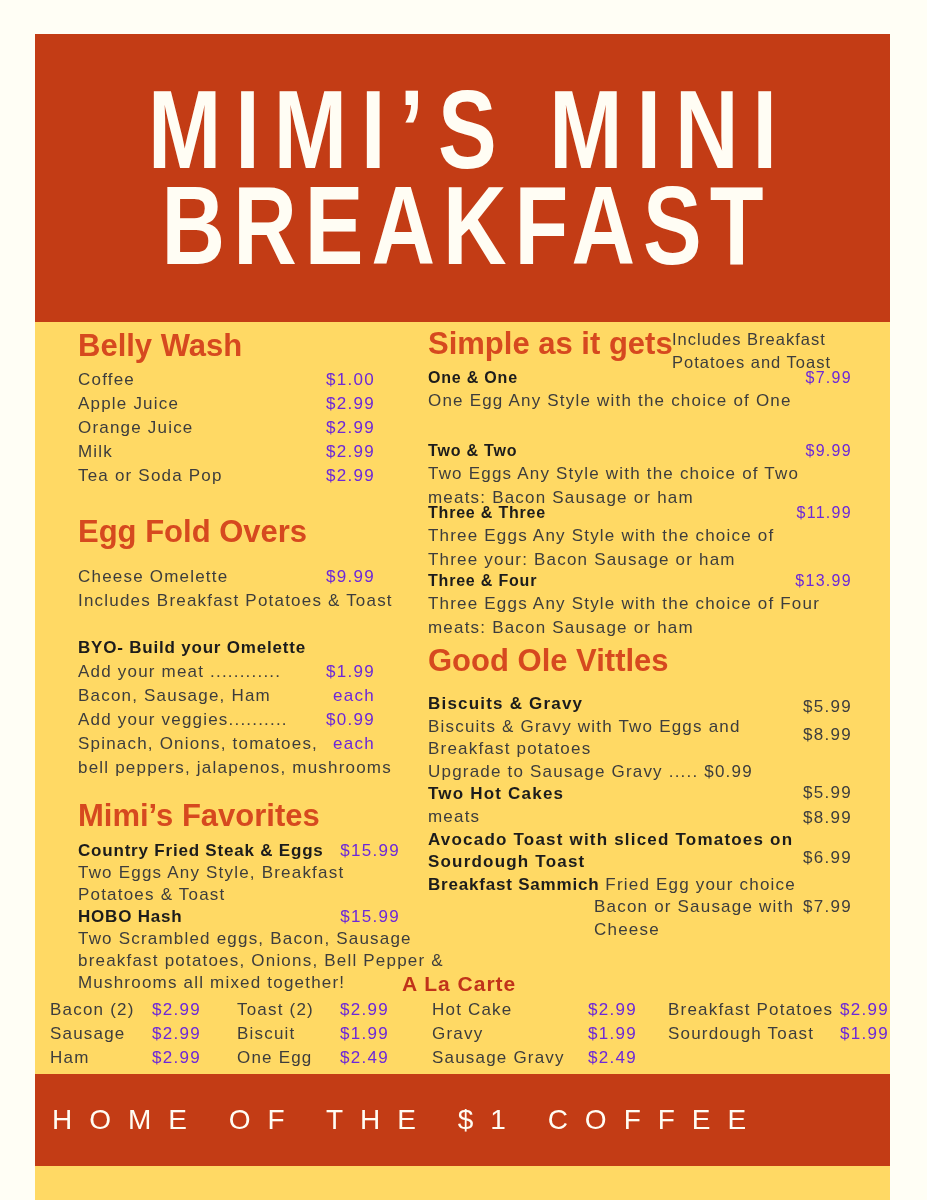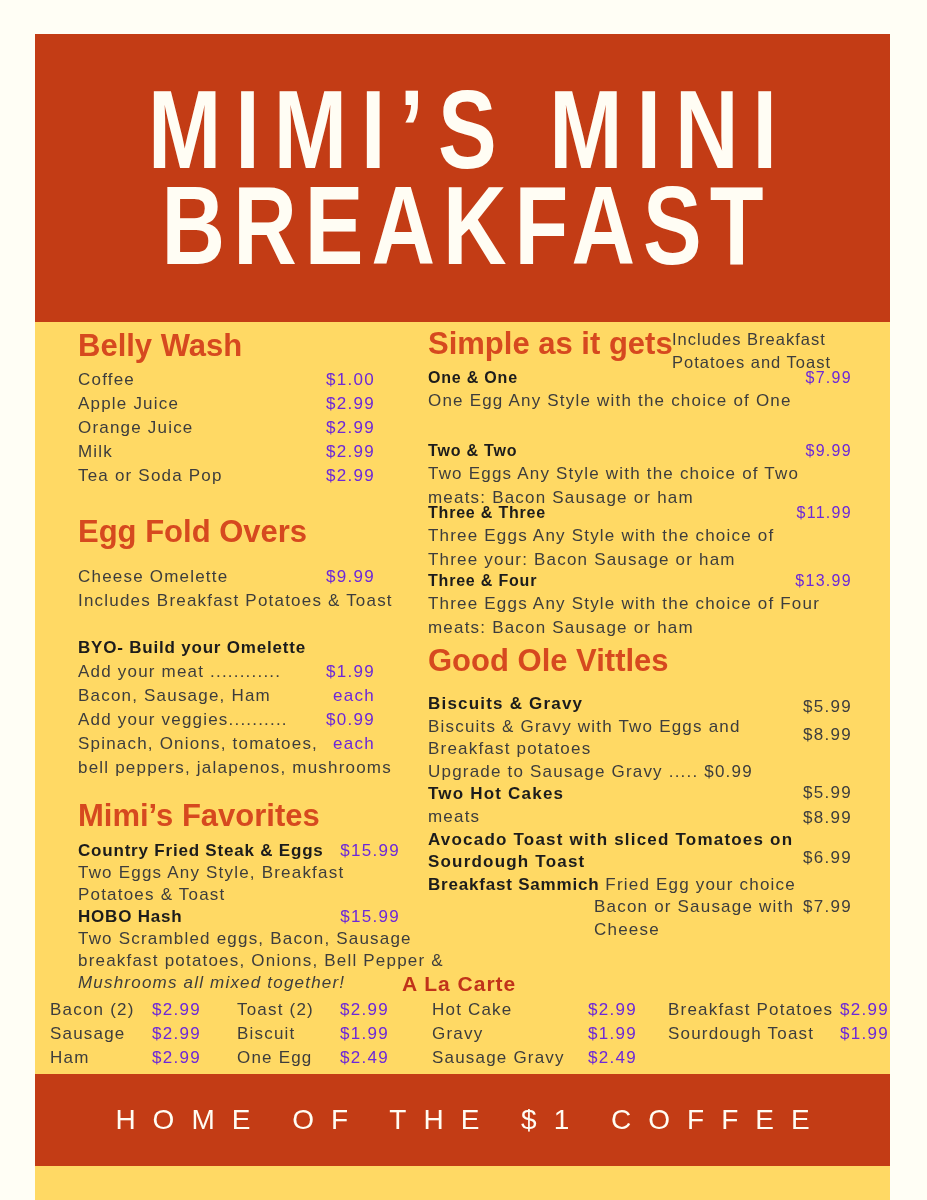--- a/index.html
+++ b/index.html
@@ -54,21 +54,21 @@
   .carte-grid{display:grid;line-height:24px;font-size:17px;letter-spacing:1.2px;}
   .left-grid{grid-template-columns:102px 85px 103px auto;}
   .right-grid{grid-template-columns:156px 80px 172px auto;}
   .carte-grid span{white-space:nowrap;}
   .alc-title{
     font-size:21px;font-weight:bold;color:var(--carte-red);letter-spacing:1px;white-space:nowrap;
   }
   
   .footer-band{
     position:absolute;left:35px;top:1074px;width:855px;height:92px;
-    background:var(--band-red);display:flex;align-items:center;justify-content:center;
+    background:var(--band-red);display:flex;align-items:center;justify-content:flex-start;
   }
   .footer-text{
     color:#fffdf4;font-size:28px;letter-spacing:17px;padding-left:17px;white-space:nowrap;font-weight:400;
   }
 </style>
 </head>
 <body>
 
 <div class="page">
 
@@ -141,21 +141,21 @@
           <span class="price">$15.99</span>
         </div>
       <div class="line" style="line-height:22px;">Two Eggs Any Style, Breakfast</div>
       <div class="line" style="line-height:22px;">Potatoes &amp; Toast</div>
       <div class="row" style="line-height:22px;">
           <span class="bold">HOBO Hash</span>
           <span class="price">$15.99</span>
         </div>
       <div class="line" style="line-height:22px;">Two Scrambled eggs, Bacon, Sausage</div>
       <div class="line" style="line-height:22px;">breakfast potatoes, Onions, Bell Pepper &amp;</div>
-      <div class="line" style="line-height:22px;font-style:italic;">Mushrooms all mixed together!</div>
+      <div class="line" style="line-height:22px;">Mushrooms all mixed together!</div>
     </div>
 
     <div class="carte-grid left-grid abs" style="left:15px;top:676px;width:375px;">
       <span>Bacon (2)</span>
         <span class="price">$2.99</span>
         <span>Toast (2)</span>
         <span class="price">$2.99</span>
       <span>Sausage</span>
         <span class="price">$2.99</span>
         <span>Biscuit</span>

